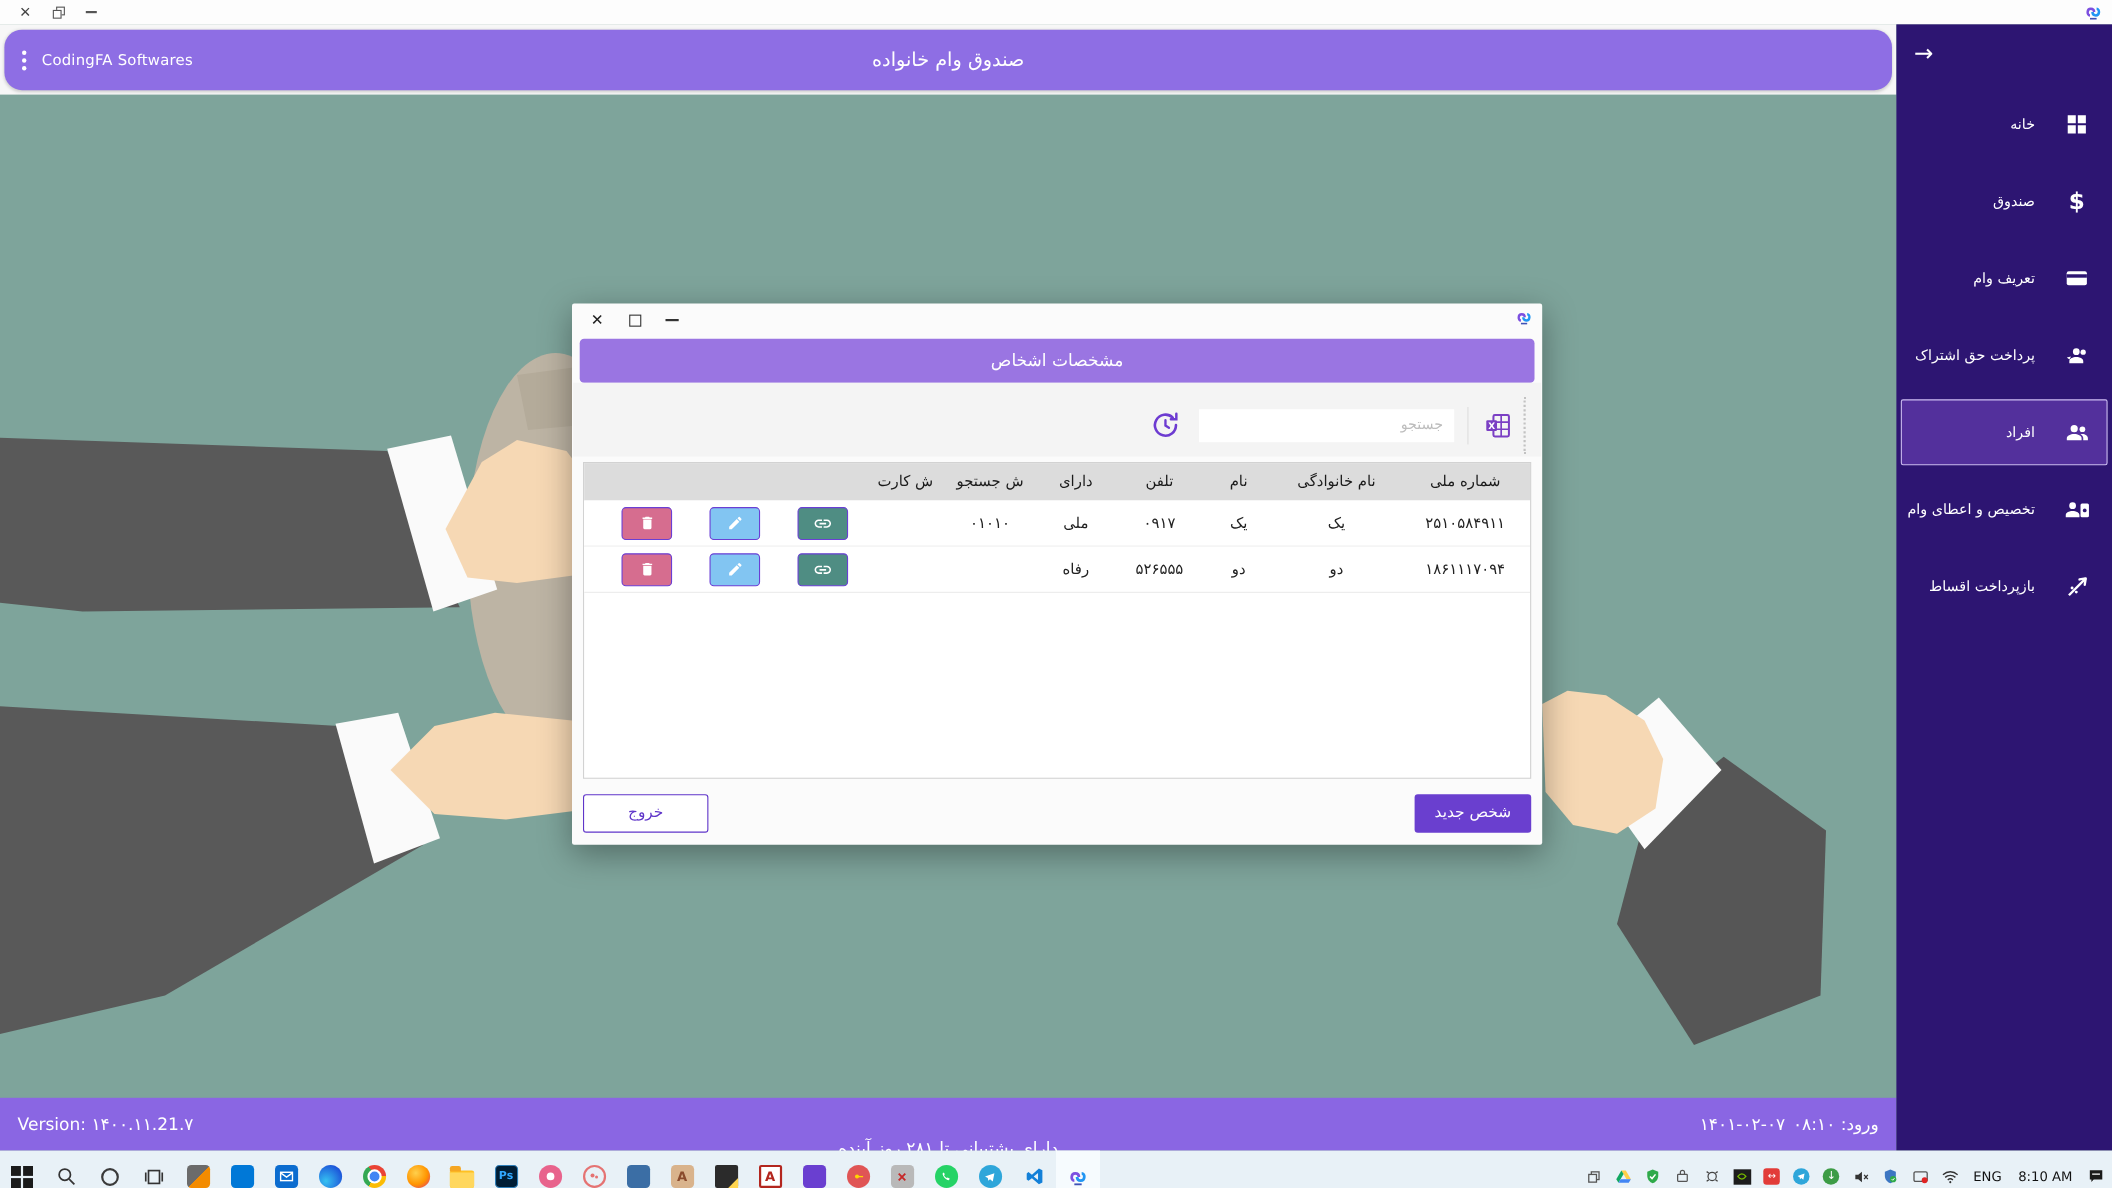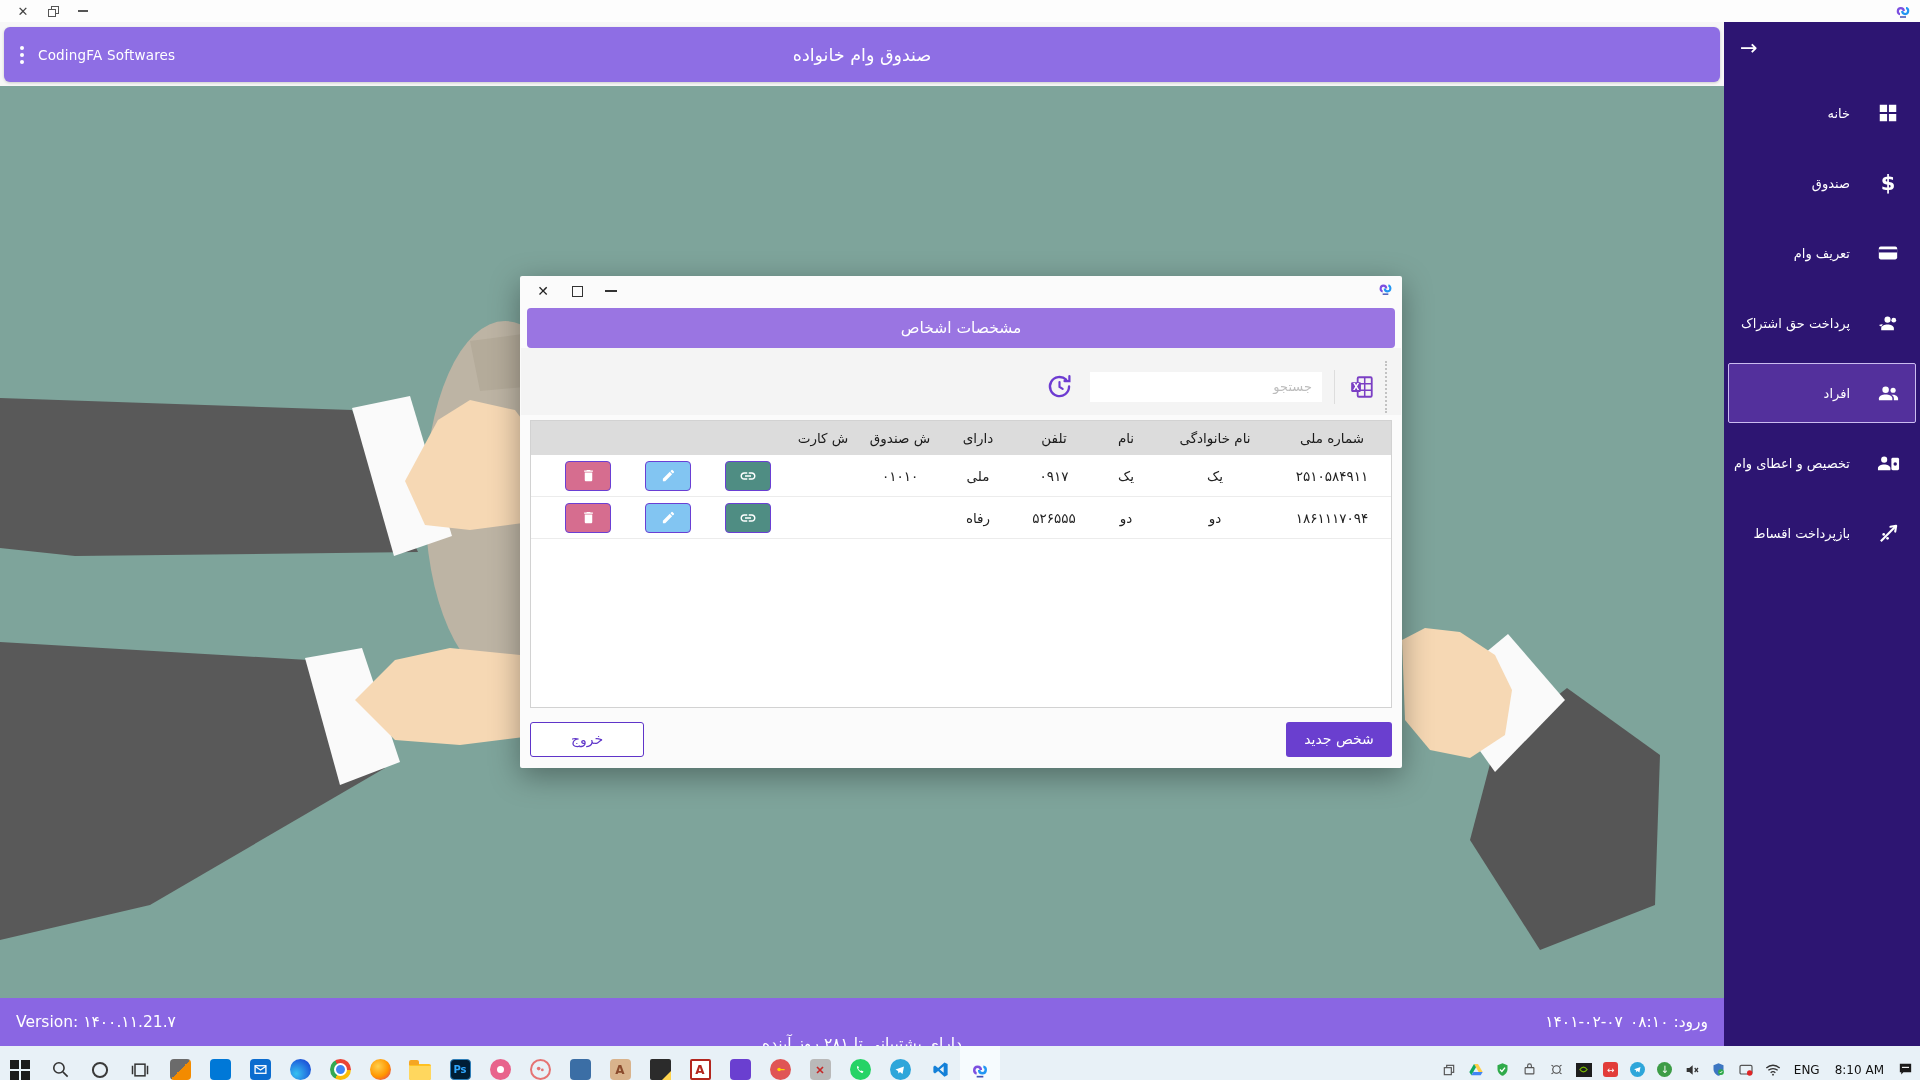--- a/index.html
+++ b/index.html
@@ -13,21 +13,21 @@
   .wbtn{width:30px;height:18px;display:flex;align-items:center;justify-content:center;color:#444;}
   .wbtn.x{margin-left:8px;font-size:13px;}
   .restore-glyph{position:relative;width:11px;height:11px;}
   .restore-glyph i{position:absolute;border:1px solid #555;background:#fdfdfd;width:8px;height:8px;display:block;}
   .restore-glyph i.b{left:0;bottom:0;} .restore-glyph i.t{right:0;top:0;background:transparent;}
   .min-glyph{width:10px;height:2px;background:#555;}
   .strip-logo{position:absolute;right:8px;top:2px;}
 
   
   .white-zone{position:absolute;left:0;top:22px;width:1724px;height:64px;background:#f7f7f7;z-index:1;}
-  .main-header{position:absolute;left:4px;top:27px;width:1716px;height:55px;background:#8e6ee4;border-radius:6px;
+  .main-header{position:absolute;left:4px;top:27px;width:1716px;height:55px;background:#8e6ee4;border-radius:16px;
                z-index:5;display:flex;align-items:center;color:#fff;box-shadow:0 1px 3px rgba(0,0,0,.18);}
   .dots{margin-left:16px;display:flex;flex-direction:column;gap:3px;}
   .dots i{width:4px;height:4px;border-radius:50%;background:#fff;display:block;}
   .brand{margin-left:14px;font-size:13.5px;letter-spacing:.2px;}
   .main-title{position:absolute;left:0;right:0;text-align:center;font-size:17.5px;}
 
   
   .bg-art{position:absolute;left:0;top:86px;width:1724px;height:912px;z-index:0;}
 
   
@@ -305,21 +305,21 @@
       </div>
     </div>
 
     <div class="tbl">
       <div class="thead">
         <div class="th">شماره ملی</div>
         <div class="th">نام خانوادگی</div>
         <div class="th">نام</div>
         <div class="th">تلفن</div>
         <div class="th">دارای</div>
-        <div class="th">ش صندوق</div>
+        <div class="th">ش جستجو</div>
         <div class="th">ش کارت</div>
         <div class="th"></div>
       </div>
       <div id="tbody">
     <div class="trow">
       <div class="td cell">۲۵۱۰۵۸۴۹۱۱</div>
       <div class="td cell">یک</div>
       <div class="td cell">یک</div>
       <div class="td cell">۰۹۱۷</div>
       <div class="td cell">ملی</div>

